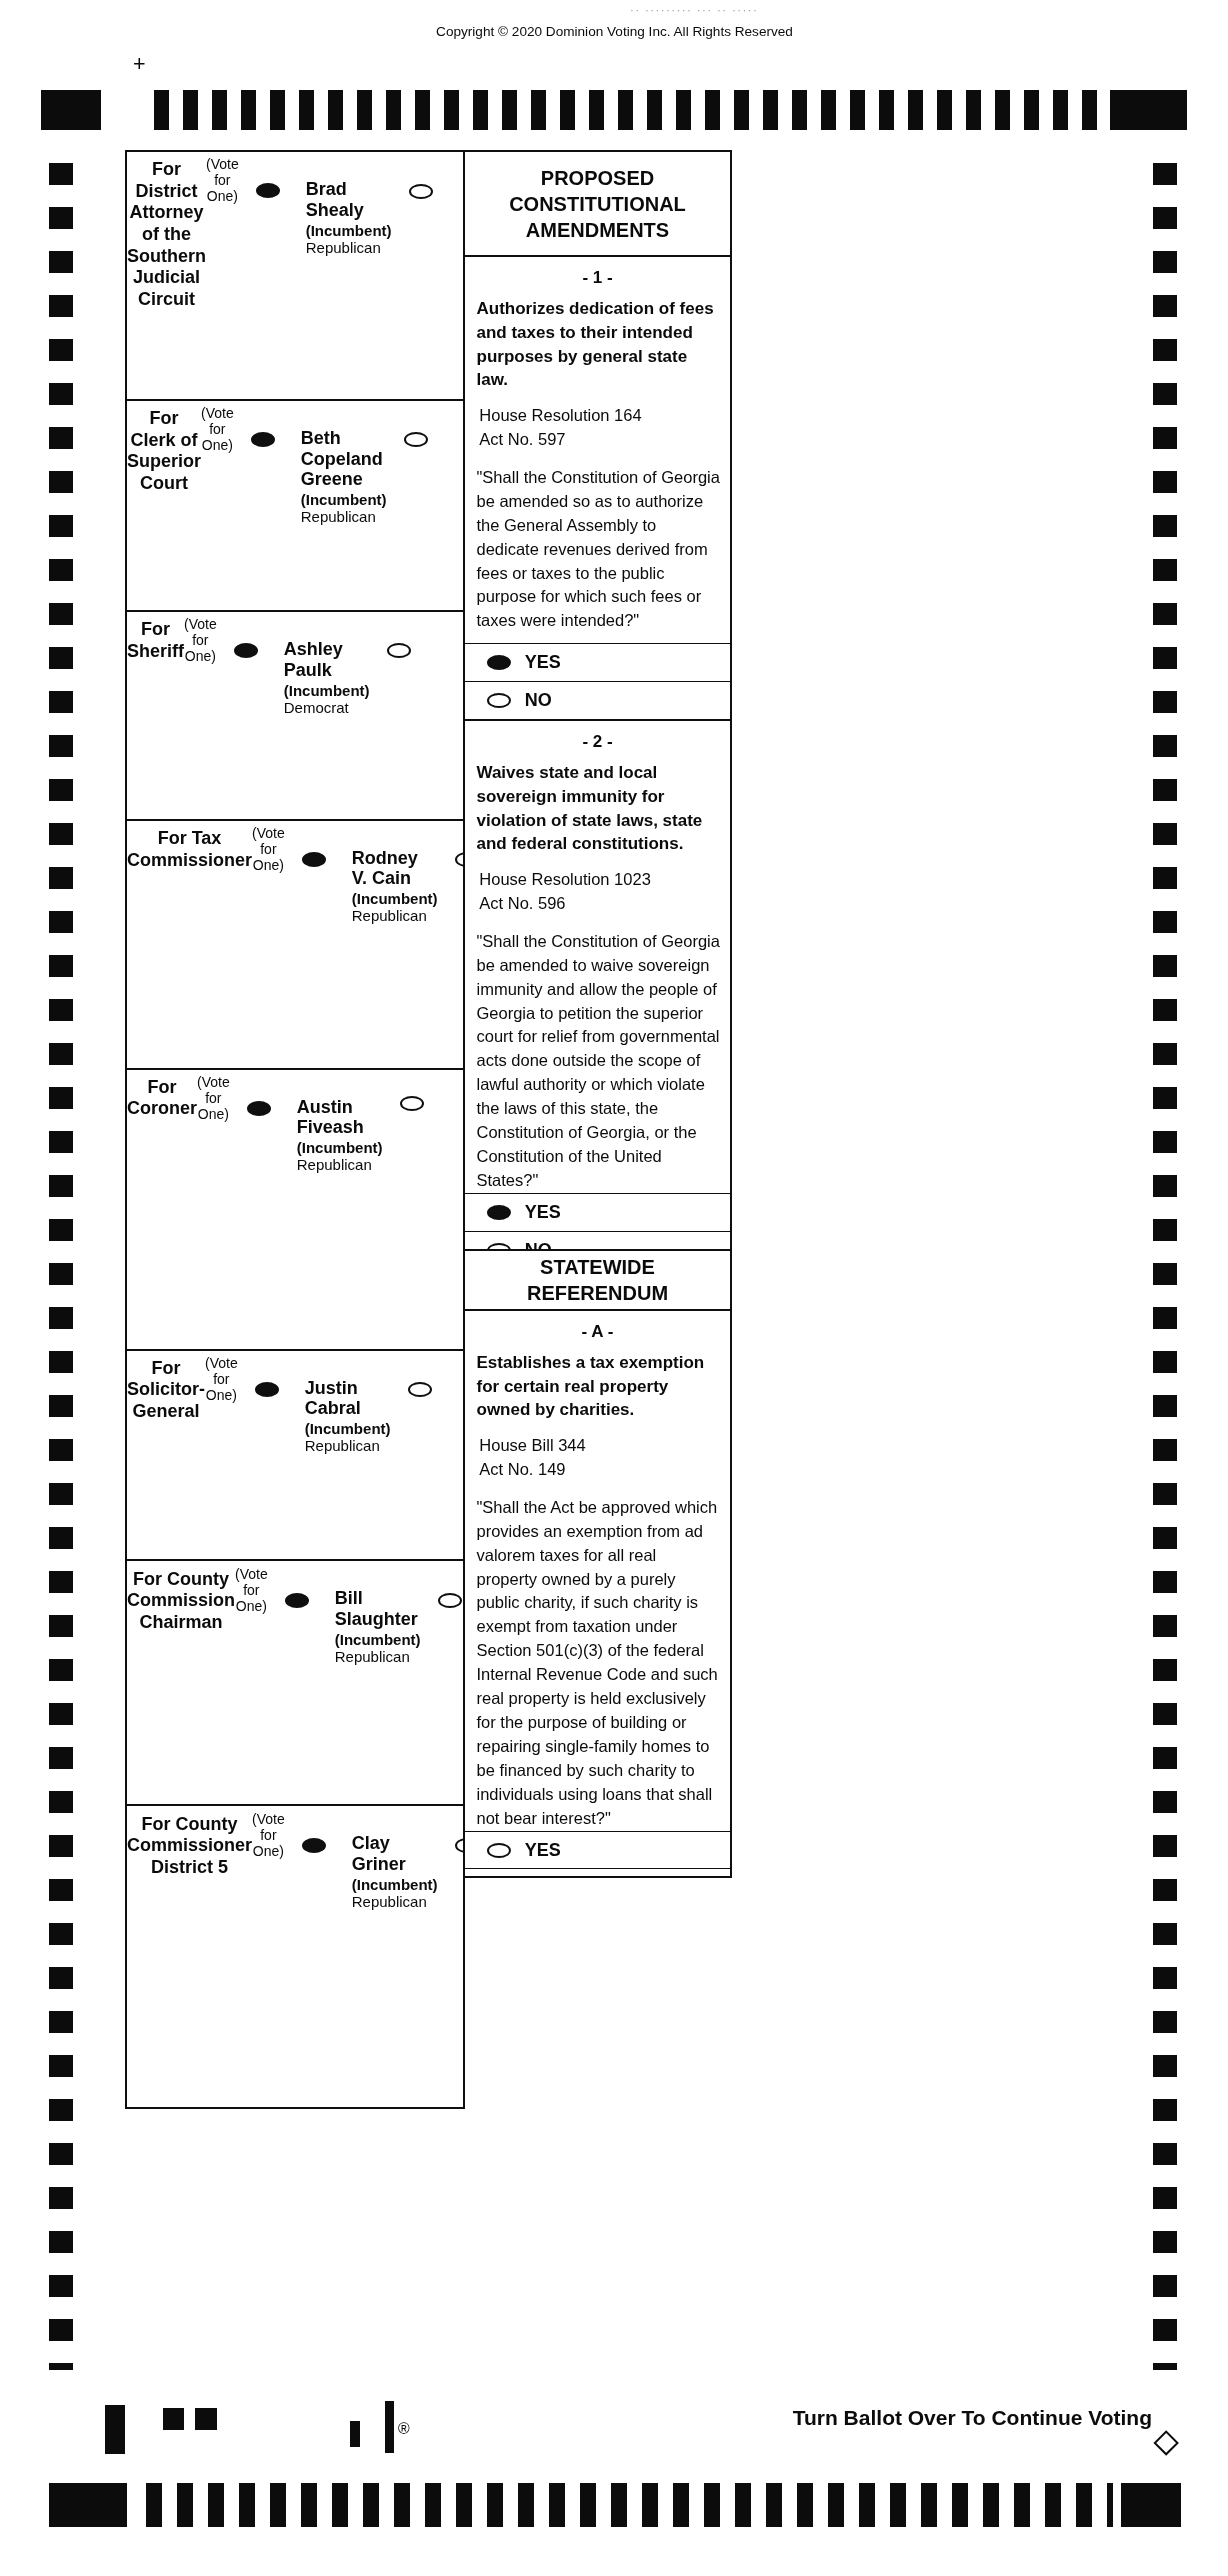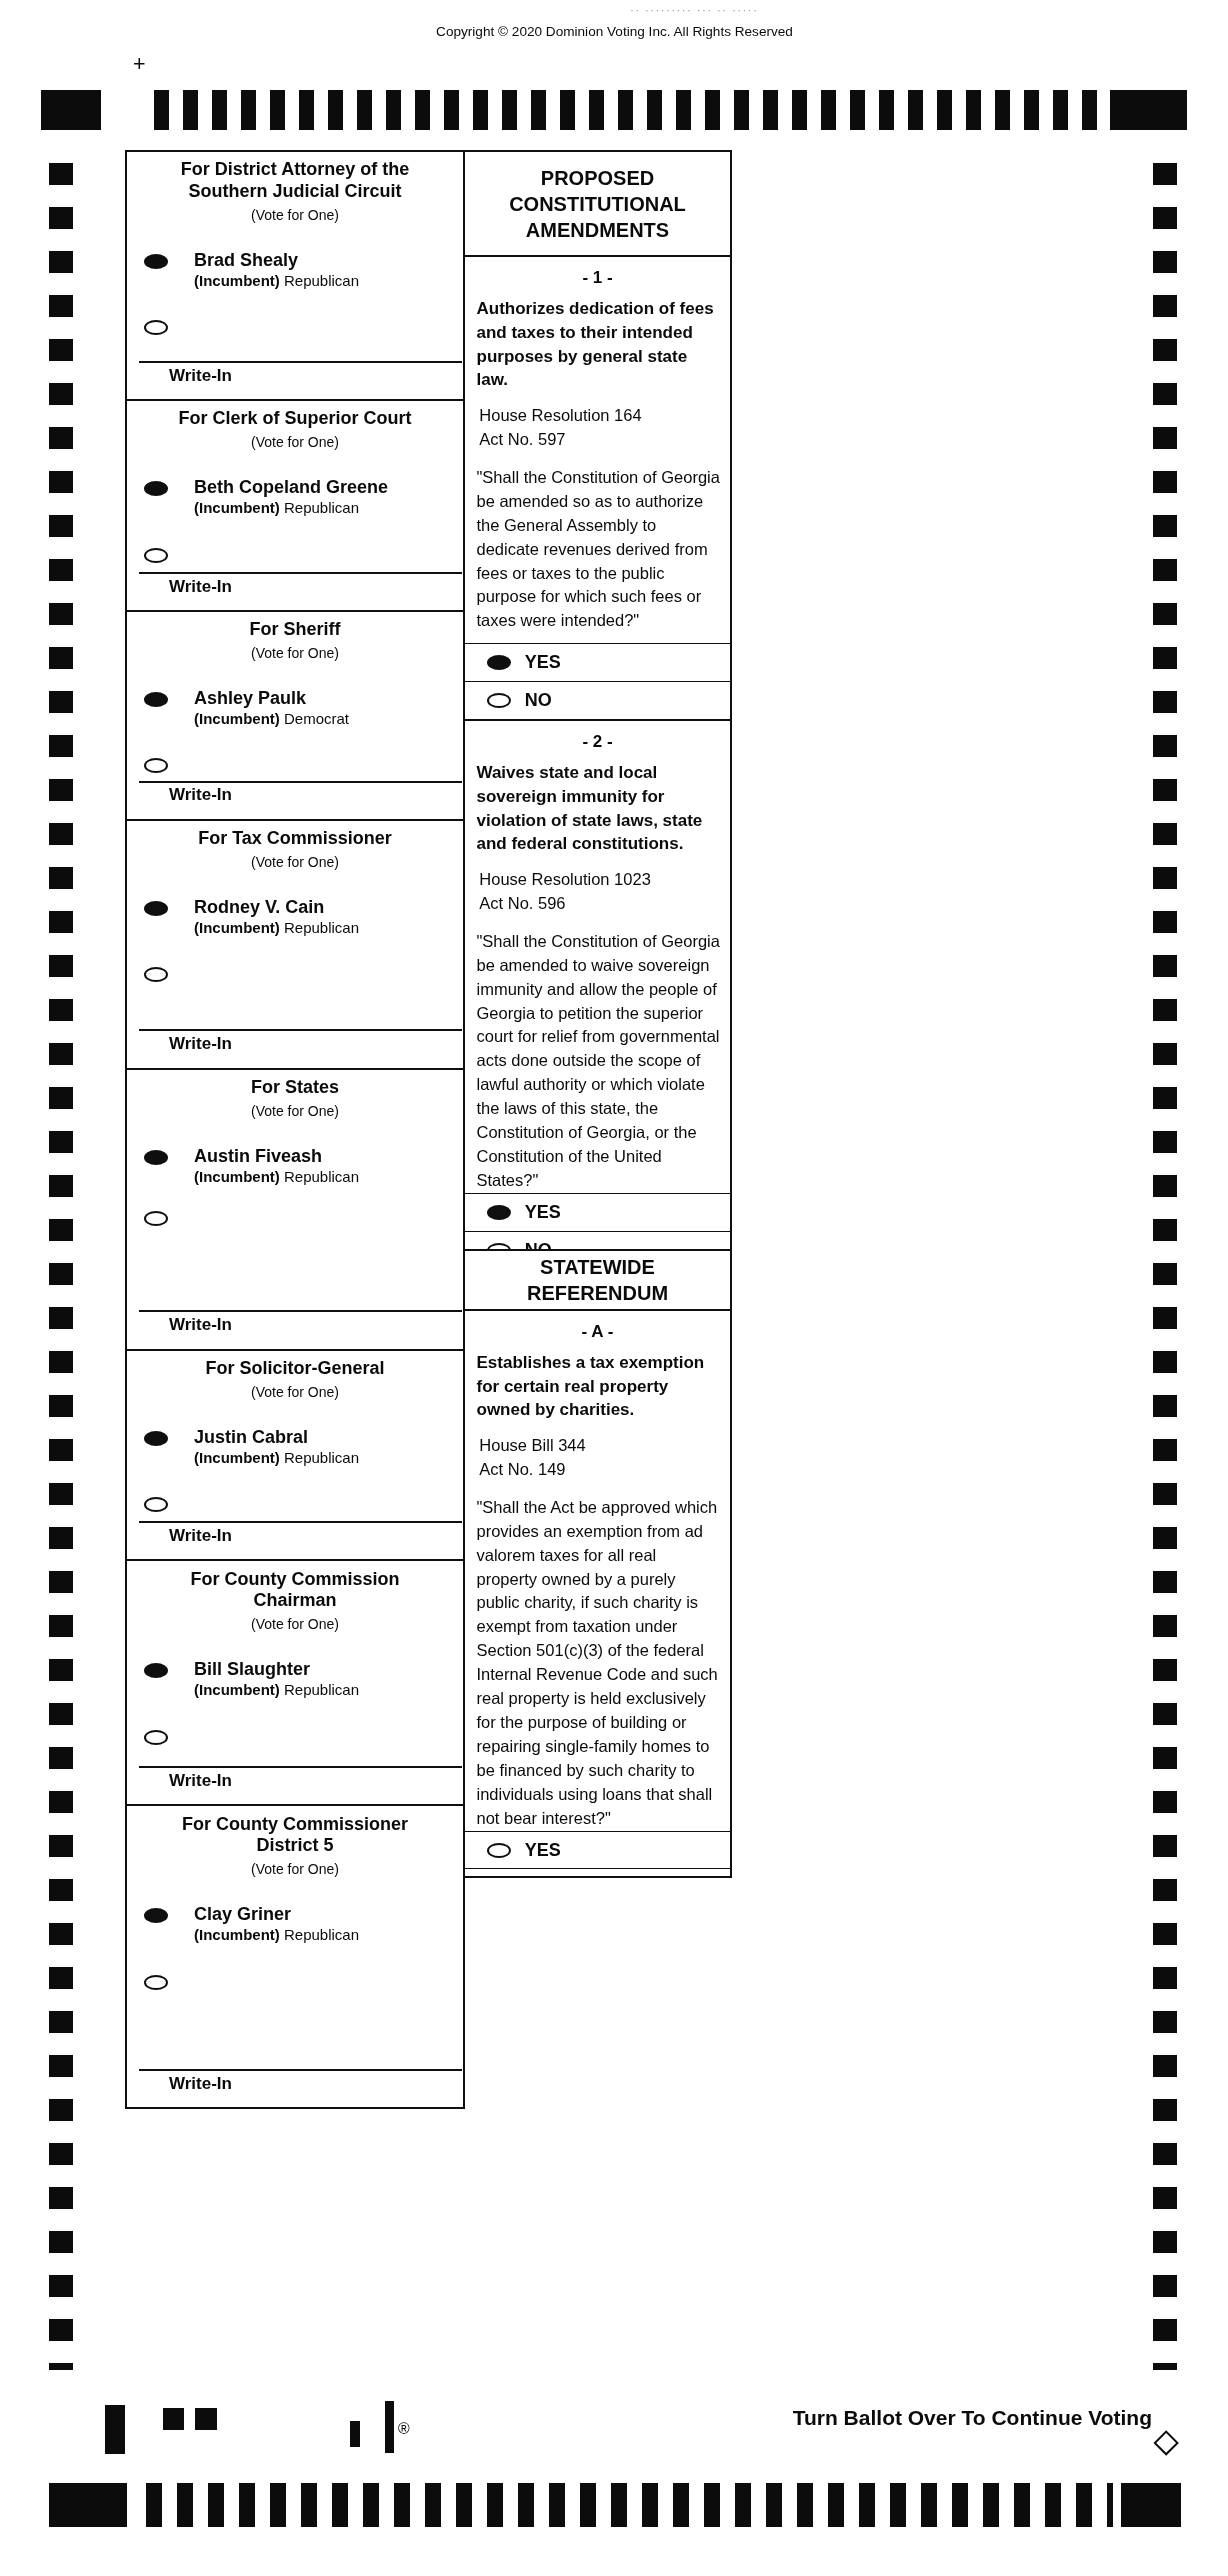--- a/index.html
+++ b/index.html
@@ -15,21 +15,21 @@
   .timing-side{position:absolute;top:163px;width:23.6px;height:2207px;
     background:repeating-linear-gradient(180deg,#0c0c0c 0 22px,transparent 22px 44px);}
 
   
   .col-left{position:absolute;left:125px;top:150px;width:340px;}
   .col-right{position:absolute;left:463px;top:150px;width:269px;}
   .box{box-sizing:border-box;border:2.1px solid #0f0f0f;background:#fff;}
   .box + .box{margin-top:-2.1px;}
 
   
-  .contest{display:flex;flex-direction:column;overflow:hidden;padding-bottom:12px;}
+  .contest{display:flex;flex-direction:row;overflow:hidden;padding-bottom:12px;}
   .c-title{font-weight:bold;font-size:18px;line-height:1.2;text-align:center;
            margin-top:7.2px;white-space:pre-line;}
   .c-inst{font-size:14px;text-align:center;margin-top:4.3px;}
   .cand{display:flex;align-items:flex-start;gap:26px;padding-left:17px;margin-top:27px;}
   .cand .oval{margin-top:4.3px;}
   .cand-name{font-weight:bold;font-size:18px;line-height:1.15;}
   .cand-detail{font-size:15px;margin-top:1.4px;}
   .blank-row{padding-left:17px;margin-top:31.5px;}
   .oval{display:inline-block;width:24px;height:15px;border:2.1px solid #0f0f0f;
         border-radius:50%;background:#fff;box-sizing:border-box;flex:0 0 auto;}
@@ -142,21 +142,21 @@
         </div>
       </div>
       <div class="blank-row">
         <span class="oval"></span>
       </div>
       <div class="wi-line"></div>
       <div class="wi-label">Write-In</div>
     </section>
 
     <section class="box contest" style="height:283px;">
-      <div class="c-title">For States</div>
+      <div class="c-title">For Coroner</div>
       <div class="c-inst">(Vote for One)</div>
       <div class="cand">
         <span class="oval filled"></span>
         <div>
           <div class="cand-name">Austin Fiveash</div>
           <div class="cand-detail"><b>(Incumbent)</b> <span>Republican</span></div>
         </div>
       </div>
       <div class="blank-row" style="margin-top:26px;">
         <span class="oval"></span>

